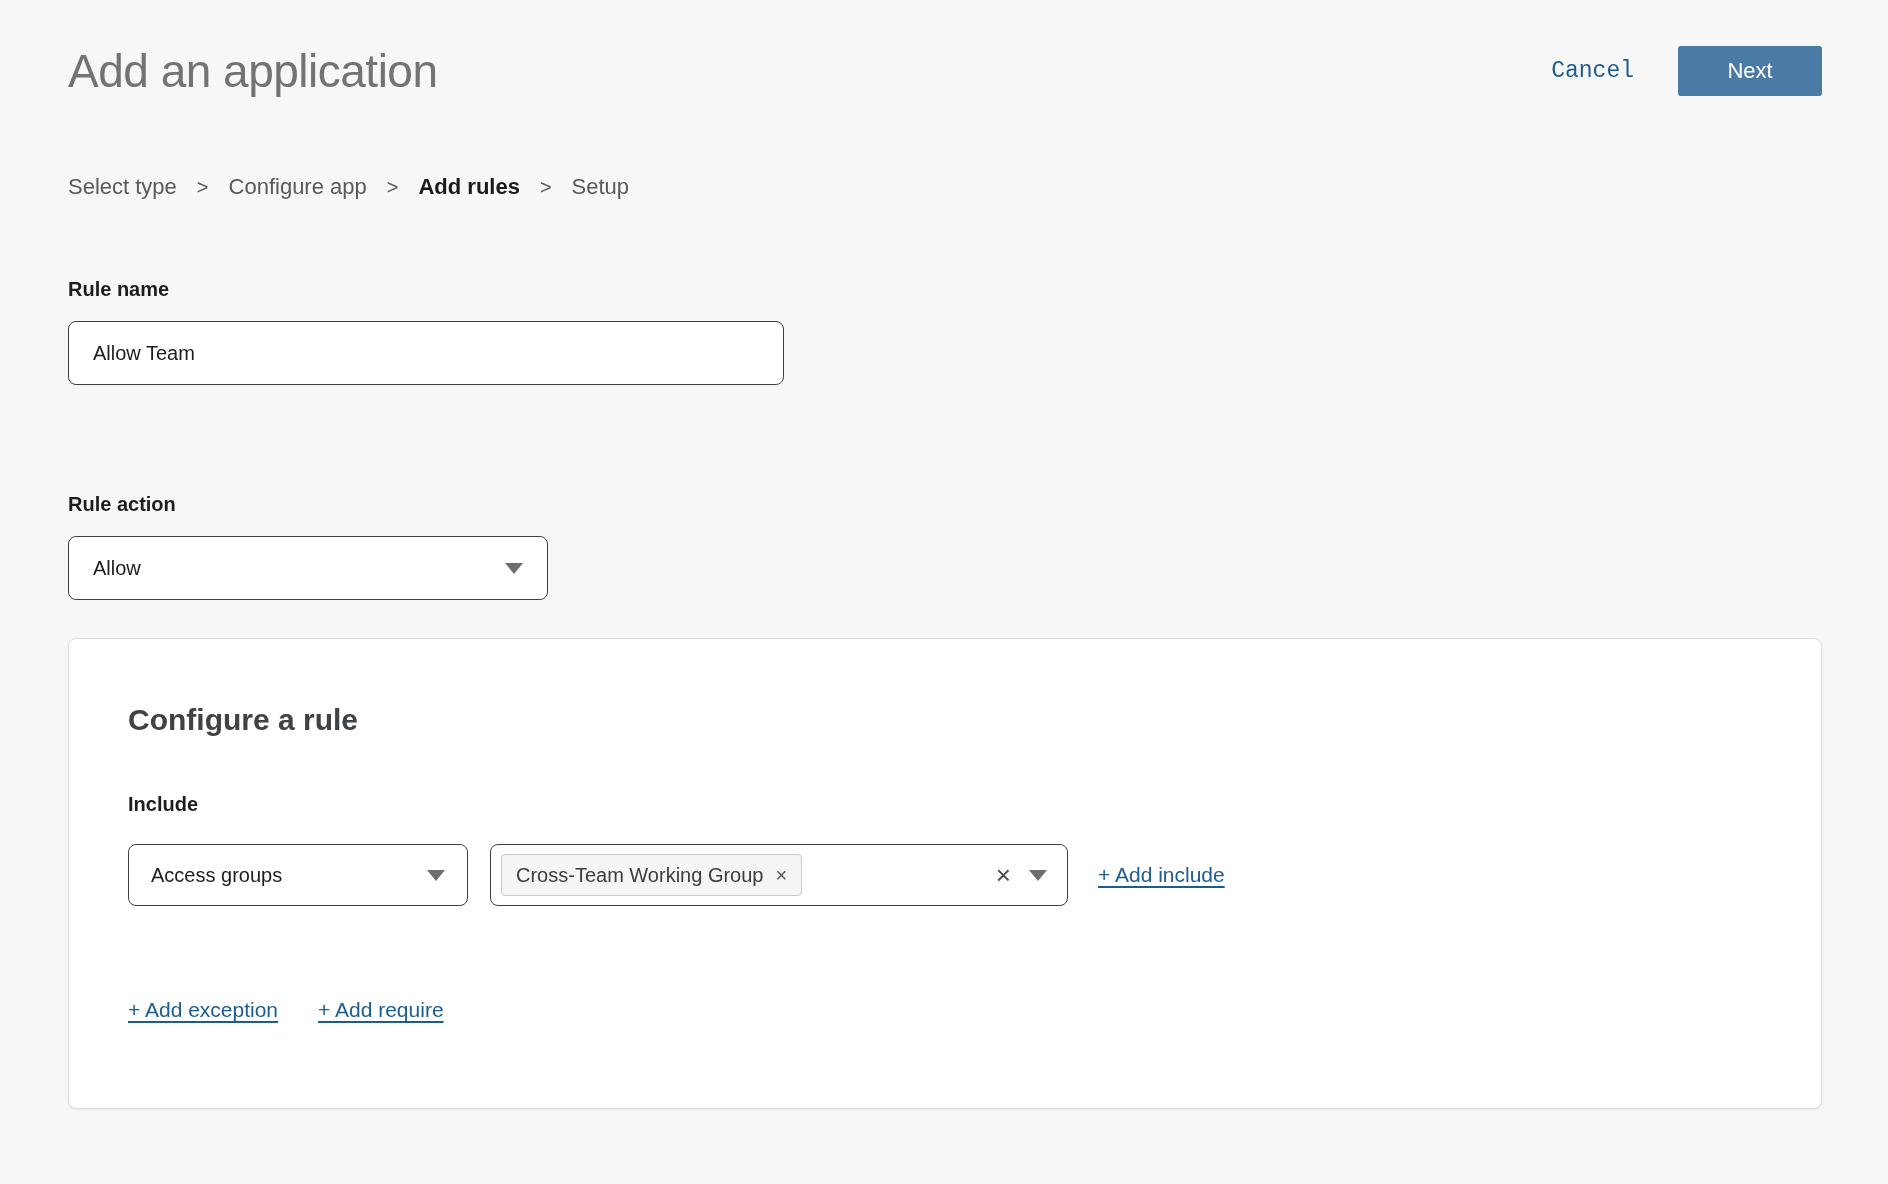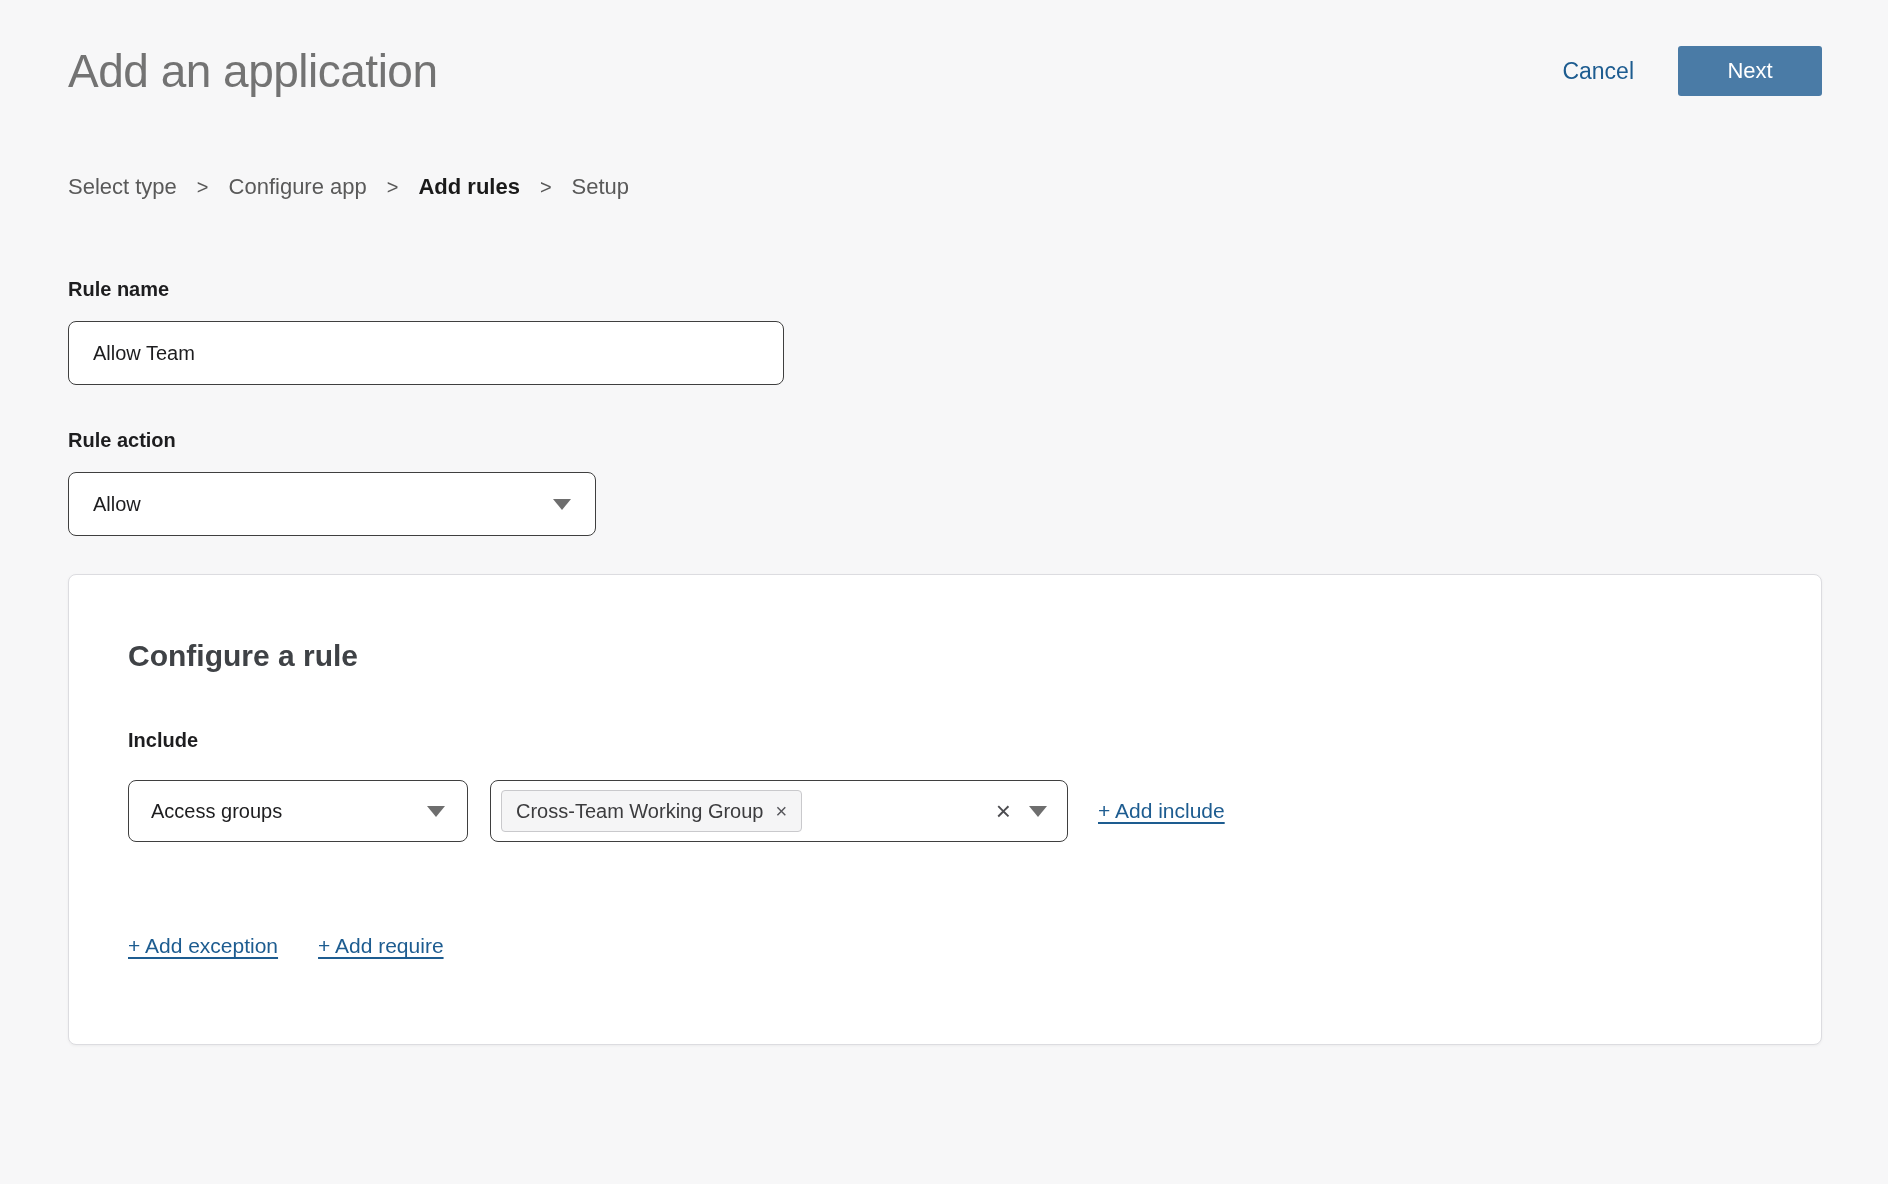--- a/index.html
+++ b/index.html
@@ -13,21 +13,21 @@
 
   
   .header-row {
     display: flex; justify-content: space-between; align-items: center;
   }
   .page-title {
     font-size: 46px; font-weight: 400; color: #737373; letter-spacing: -0.5px;
   }
   .header-actions { display: flex; align-items: center; gap: 44px; }
   .cancel-link {
-    font-size: 23px; color: #1d5c90; text-decoration: none; cursor: pointer;
+    font-size: 23px; color: #1d5c90; text-decoration: none; cursor: pointer; font-family: Liberation Mono, monospace;
   }
   .next-button {
     width: 144px; height: 50px; border: none; border-radius: 3px;
     background: #4a7ba6; color: #ffffff; font-size: 22px; cursor: pointer;
     font-family: "Liberation Sans", sans-serif;
   }
 
   
   .breadcrumb {
     margin-top: 76px; display: flex; align-items: center; gap: 20px;
@@ -35,29 +35,29 @@
   }
   .crumb { cursor: pointer; }
   .crumb.active { font-weight: 700; color: #1a1a1a; }
   .crumb-sep { color: #595959; font-size: 20px; }
 
   
   .field-label {
     font-size: 20px; font-weight: 700; color: #1d1d1f;
   }
   .label-rule-name { margin-top: 78px; }
-  .label-rule-action { margin-top: 44px; }
+  .label-rule-action { margin-top: 108px; }
   .text-input {
     margin-top: 20px; display: block;
     width: 716px; height: 64px; border: 1px solid #3f3f3f; border-radius: 8px;
     background: #fff; padding: 0 24px; font-size: 20px; color: #1d1d1f;
     font-family: "Liberation Sans", sans-serif;
   }
   .select-box {
-    margin-top: 20px; width: 528px; height: 64px;
+    margin-top: 20px; width: 480px; height: 64px;
     border: 1px solid #3f3f3f; border-radius: 8px; background: #fff;
     display: flex; align-items: center; justify-content: space-between;
     padding: 0 24px; font-size: 20px; cursor: pointer;
   }
   .chevron-down {
     width: 0; height: 0;
     border-left: 9px solid transparent; border-right: 9px solid transparent;
     border-top: 11px solid #6e6e6e;
   }
 

